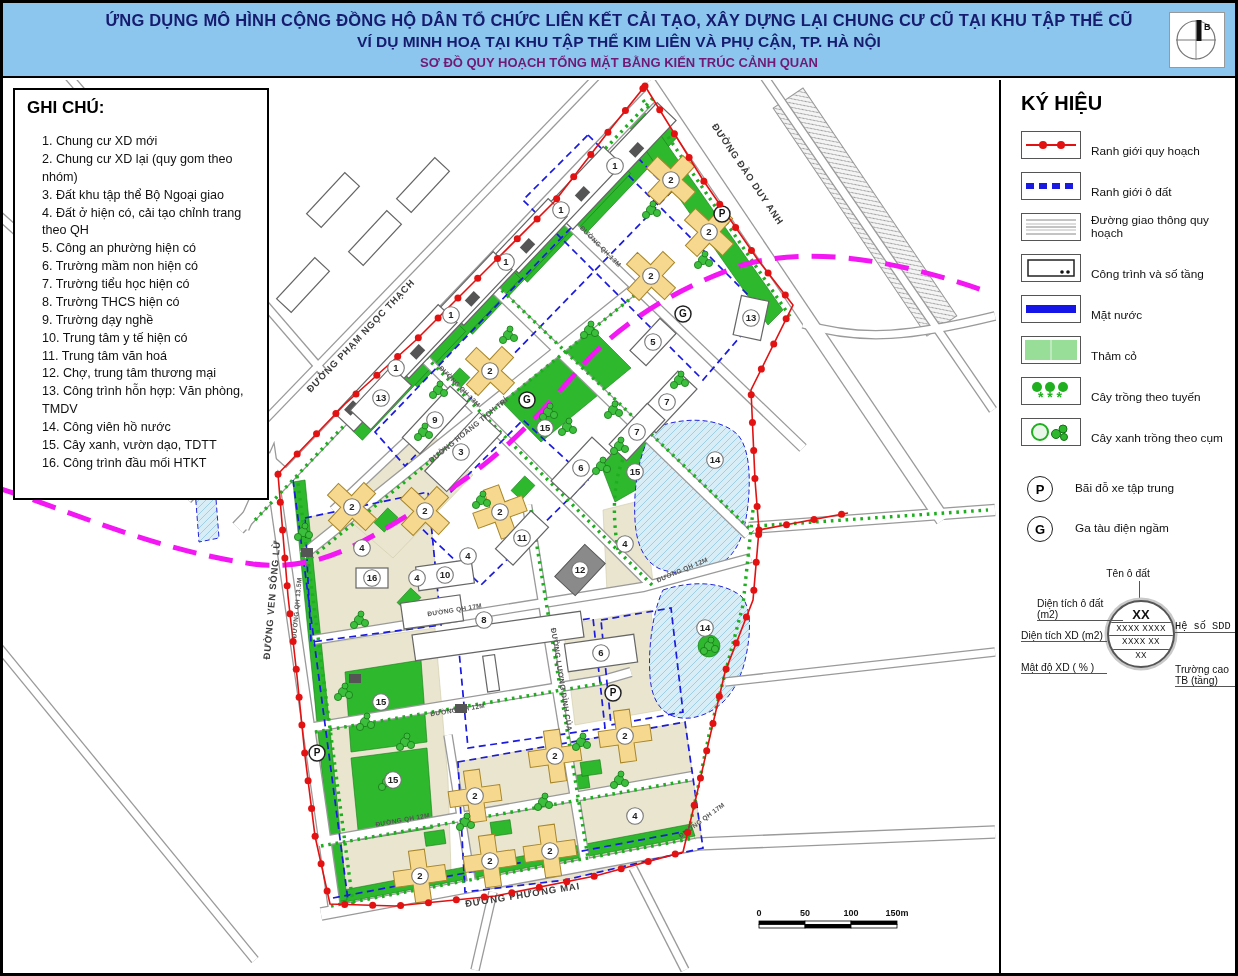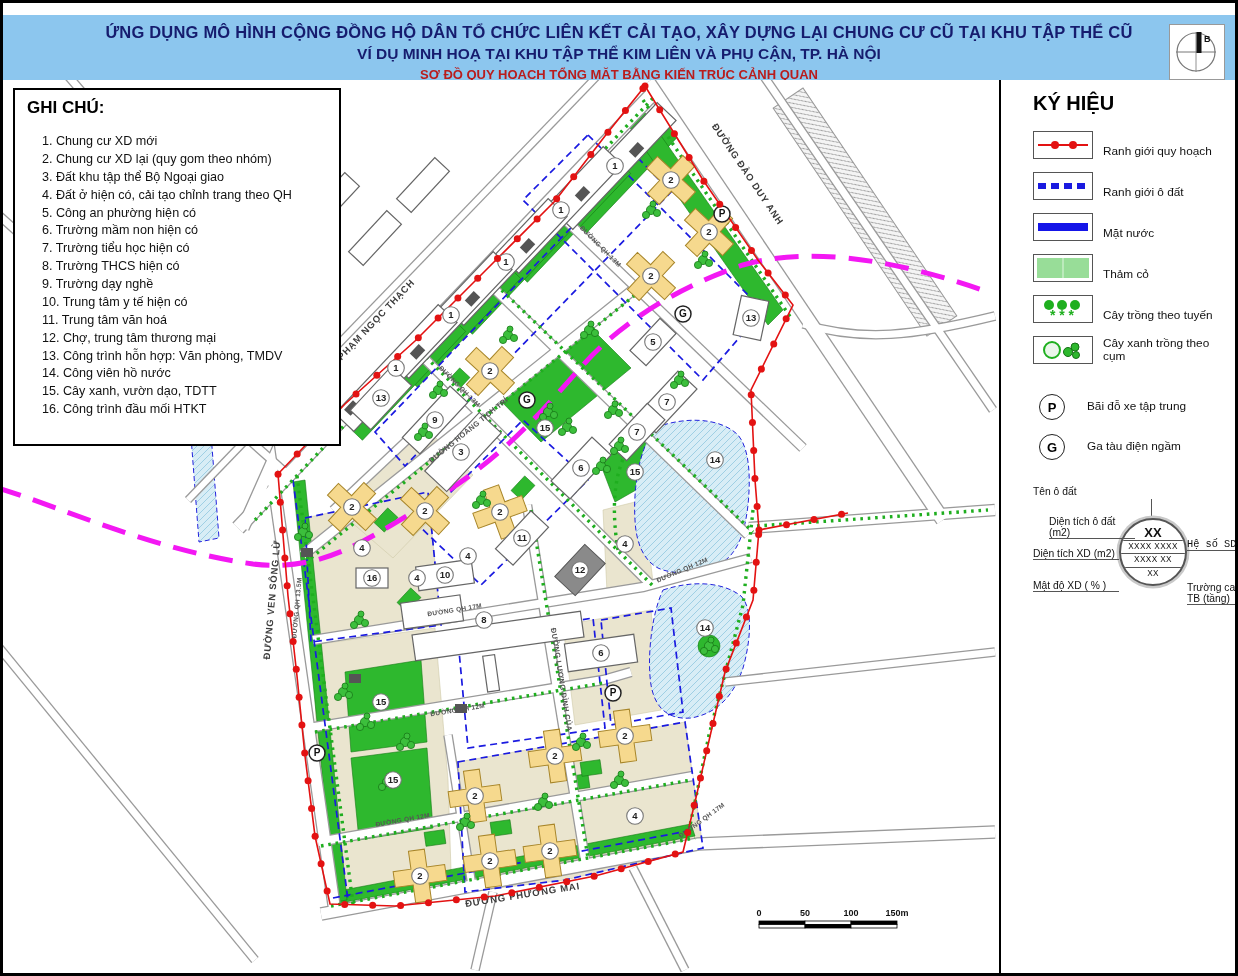--- a/index.html
+++ b/index.html
@@ -1,51 +1,51 @@
 <!DOCTYPE html>
 <html><head>
 <meta charset="utf-8">
 <style>
   html,body{margin:0;padding:0;}
   body{width:1238px;height:976px;font-family:"Liberation Sans","DejaVu Sans",sans-serif;background:#fff;}
   #root{position:relative;width:1238px;height:976px;box-sizing:border-box;border:3px solid #000;background:#fff;overflow:hidden;}
 
   
-  .header{position:absolute;left:0;top:12px;right:0;height:75px;background:#8cc6ee;border-bottom:2px solid #000;
+  .header{position:absolute;left:0;top:0;right:0;height:75px;background:#8cc6ee;border-bottom:2px solid #000;
           text-align:center;color:#161c6e;box-sizing:border-box;padding-top:8px;}
   .t1{font-size:16.5px;font-weight:bold;letter-spacing:.2px;}
   .t2{font-size:15.5px;font-weight:bold;margin-top:3px;}
-  .t3{font-size:13px;font-weight:bold;margin-top:4px;color:#b91c1c;}
+  .t3{font-size:13px;font-weight:bold;margin-top:4px;color:#701a75;}
   .north-box{position:absolute;right:10px;top:9px;width:54px;height:54px;background:#fff;border:1px solid #999;}
 
   
   .map-wrap{position:absolute;left:0;top:77px;right:236px;bottom:0;background:#fff;}
   .map-wrap svg{position:absolute;inset:0;}
 
   
-  .notes{position:absolute;left:10px;top:8px;width:328px;background:#fff;border:2px solid #000;
+  .notes{position:absolute;left:10px;top:8px;width:256px;background:#fff;border:2px solid #000;
          padding:8px 8px 10px 12px;z-index:5;box-sizing:border-box;}
   .notes h2{font-size:17px;margin:0 0 7px 0;}
   .notes ul{margin:15px;padding:0;}
   .notes li{list-style:none;font-size:12.6px;line-height:1.42;color:#111;}
 
   
   .sidebar{position:absolute;top:77px;right:0;bottom:0;width:236px;background:#fff;border-left:2px solid #000;
-           box-sizing:border-box;padding:10px 8px 8px 32px;}
+           box-sizing:border-box;padding:10px 8px 8px 20px;}
   .sidebar h2{font-size:20px;margin:2px 0 16px 0;}
   .ky-row{display:flex;align-items:flex-end;margin-bottom:13px;}
   .sym{width:58px;height:26px;border:1px solid #555;background:#fff;flex:0 0 58px;margin-right:10px;
        display:flex;align-items:center;justify-content:center;}
   .ky-lbl{font-size:11.8px;color:#111;line-height:1.15;}
   .pg-row{display:flex;align-items:center;margin:14px 0 0 6px;}
   .pg-circle{width:24px;height:24px;border:1.6px solid #222;border-radius:50%;display:flex;align-items:center;
              justify-content:center;font-weight:bold;font-size:13px;margin-right:22px;flex:0 0 24px;}
   
   .pdia{position:relative;width:214px;height:158px;margin-top:26px;font-size:10.3px;color:#111;}
-  .pd-top{position:absolute;left:0;right:0;top:0;text-align:left;}
+  .pd-top{position:absolute;left:0;right:0;top:0;text-align:center;}
   .pd-vline{position:absolute;left:118px;top:13px;width:1px;height:20px;background:#555;}
   .pd-circle{position:absolute;left:86px;top:32px;width:64px;height:64px;border:2px solid #555;border-radius:50%;
              box-shadow:0 0 0 2.5px #c9c9c9;background:#fff;text-align:center;overflow:hidden;}
   .pd-code{font-weight:bold;font-size:13px;margin-top:5px;}
   .pd-row{font-size:8.2px;border-top:1px solid #555;line-height:1.5;letter-spacing:.4px;}
   .pd-left{position:absolute;left:0;width:86px;border-bottom:1px solid #555;}
   .pd-right{position:absolute;left:154px;width:62px;border-bottom:1px solid #555;}
 
   
   .road{fill:none;stroke:#fff;}
@@ -719,22 +719,44 @@
 
     <div class="ky-row">
       <div class="sym">
         <svg width="54" height="22">
             <line x1="2" y1="11" x2="52" y2="11" stroke="#1a1ae0" stroke-width="6" stroke-dasharray="8 5"></line>
           </svg>
       </div>
       <div class="ky-lbl">Ranh giới ô đất</div>
     </div>
 
-
-
+    <div class="ky-row">
+      <div class="sym">
+        <svg width="54" height="22">
+          <line x1="2" y1="4" x2="52" y2="4" stroke="#888" stroke-width="1"></line>
+          <line x1="2" y1="8" x2="52" y2="8" stroke="#aaa" stroke-width=".8"></line>
+          <line x1="2" y1="11" x2="52" y2="11" stroke="#888" stroke-width="1"></line>
+          <line x1="2" y1="14" x2="52" y2="14" stroke="#aaa" stroke-width=".8"></line>
+          <line x1="2" y1="18" x2="52" y2="18" stroke="#888" stroke-width="1"></line>
+          </svg>
+      </div>
+      <div class="ky-lbl">Đường giao thông quy hoạch</div>
+    </div>
+
+
+    <div class="ky-row">
+      <div class="sym">
+        <svg width="54" height="22">
+            <rect x="4" y="3" width="46" height="16" fill="#fff" stroke="#222" stroke-width="1.5"></rect>
+          <circle cx="38" cy="15" r="1.8" fill="#111"></circle>
+            <circle cx="44" cy="15" r="1.8" fill="#111"></circle>
+          </svg>
+      </div>
+      <div class="ky-lbl">Công trình và số tầng</div>
+    </div>
 
     <div class="ky-row">
       <div class="sym">
         <svg width="54" height="22">
             <rect x="2" y="7" width="50" height="8" fill="#1515e8"></rect>
           </svg>
       </div>
       <div class="ky-lbl">Mặt nước</div>
     </div>
 

